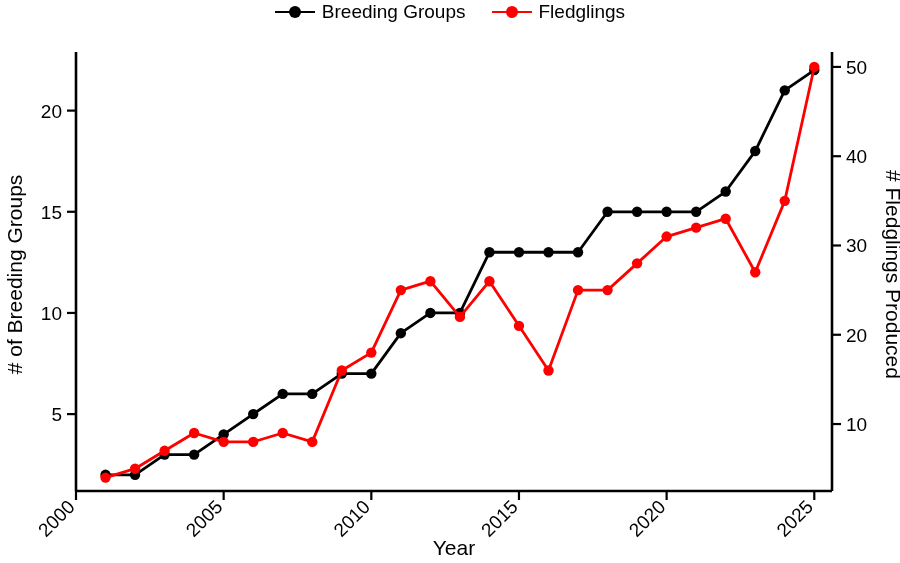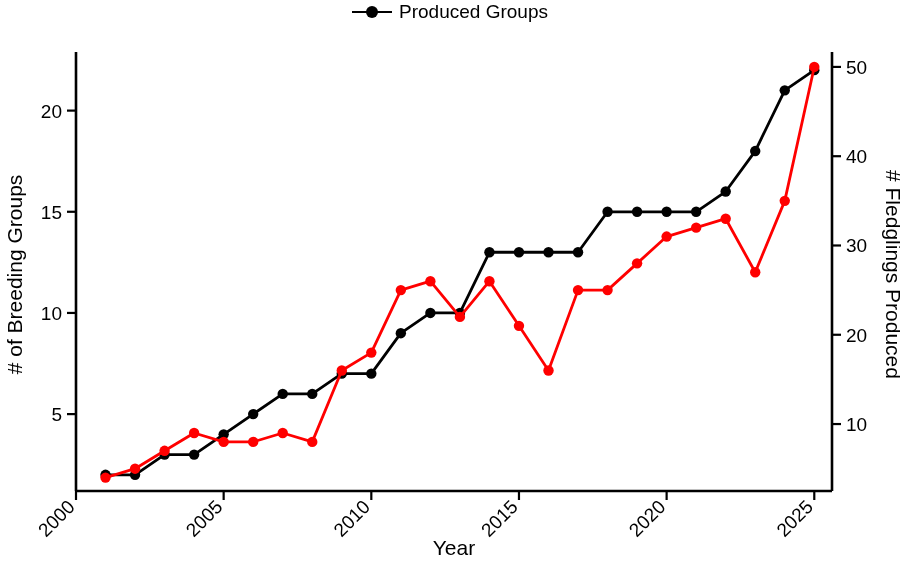--- a/index.html
+++ b/index.html
@@ -77,21 +77,28 @@
 <body>
 
 <div id="figure">
 
   <div class="legend-wrap">
     <div class="legend-item">
       <span class="legend-swatch">
         <span class="lg-line" style="background:#000000"></span>
         <span class="lg-dot" style="background:#000000"></span>
       </span>
-      <span class="legend-label">Produced Groups</span>
+      <span class="legend-label">Breeding Groups</span>
+    </div>
+    <div class="legend-item">
+      <span class="legend-swatch">
+        <span class="lg-line" style="background:#FF0000"></span>
+        <span class="lg-dot" style="background:#FF0000"></span>
+      </span>
+      <span class="legend-label">Fledglings</span>
     </div>
   </div>
 
   <svg id="plot" width="900" height="563">
     <g id="gx-ticks">
         <line x1="76" y1="491" x2="76" y2="500" class="tick-line"></line>
         <text x="76" y="508" text-anchor="end" transform="rotate(-45 76 508)" class="tick-text">2000</text>
         <line x1="223.6562500000005" y1="491" x2="223.6562500000005" y2="500" class="tick-line"></line>
         <text x="223.6562500000005" y="508" text-anchor="end" transform="rotate(-45 223.6562500000005 508)" class="tick-text">2005</text>
         <line x1="371.312500000001" y1="491" x2="371.312500000001" y2="500" class="tick-line"></line>

